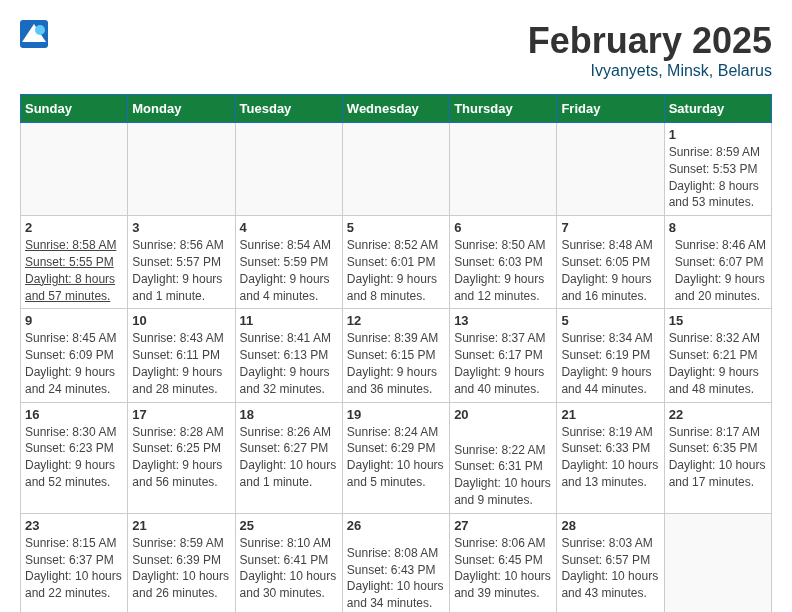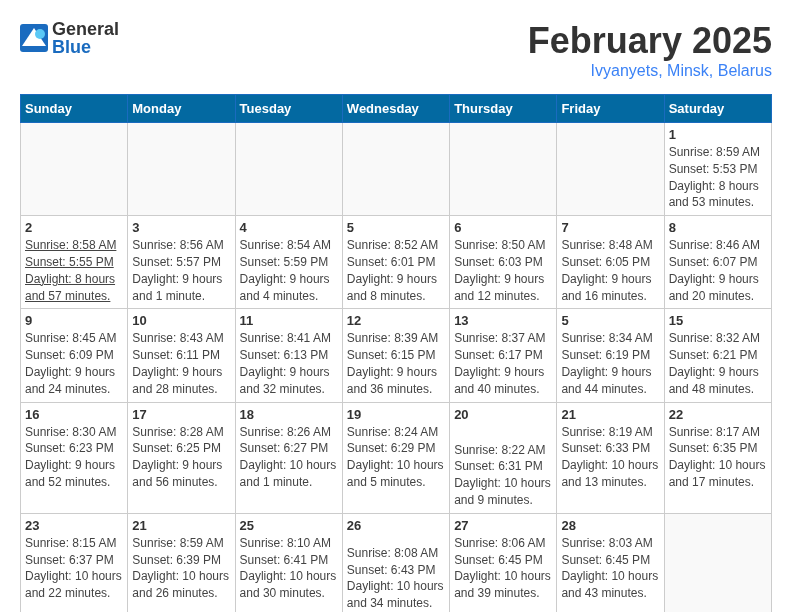--- a/index.html
+++ b/index.html
@@ -39,29 +39,29 @@
       text-align: right;
       margin-bottom: 6px;
     }
     .calendar-title {
       font-size: 36px;
       font-weight: bold;
       color: #333;
     }
     .calendar-subtitle {
       font-size: 16px;
-      color: #3b82f6;
+      color: #0c4a6e;
     }
     .calendar-table {
       width: 100%;
       border-collapse: collapse;
       table-layout: fixed;
     }
     .calendar-table th {
-      background-color: #0369a1;
+      background-color: #15803d;
       color: #fff;
       font-size: 13px;
       padding: 6px 4px;
       text-align: left;
       border: 1px solid #1a6bbf;
     }
     .calendar-table td {
       vertical-align: top;
       border: 1px solid #ccc;
       padding: 4px;
@@ -94,24 +94,20 @@
 </head>
 <body>
 
 <div class="top-area">
   <div class="header-logo">
     <svg class="logo-icon" viewBox="0 0 28 28">
       <rect x="0" y="0" width="28" height="28" fill="#1a6bbf" rx="3"></rect>
       <polygon points="14,4 26,22 2,22" fill="white"></polygon>
       <circle cx="20" cy="10" r="5" fill="#5bc8f5"></circle>
     </svg>
-    <div class="logo-text">
-      <span class="logo-general">General</span>
-      <span class="logo-blue">Blue</span>
-    </div>
   </div>
   <div class="title-section">
     <div class="calendar-title">February 2025</div>
     <div class="calendar-subtitle">Ivyanyets, Minsk, Belarus</div>
   </div>
 </div>
 
 <table class="calendar-table">
   <thead>
     <tr>
@@ -178,21 +174,21 @@
         </td>
         <td>
           <span class="day-number">7</span>
           <div class="day-info" style="white-space: pre-line;">Sunrise: 8:48 AM
 Sunset: 6:05 PM
 Daylight: 9 hours
 and 16 minutes.</div>
         </td>
         <td>
           <span class="day-number">8</span>
-          <div class="day-info" style="white-space: pre-line;">Sunrise: 8:46 AM
+          <div class="day-info" style="white-space: pre-line; margin-left: 6px;">Sunrise: 8:46 AM
 Sunset: 6:07 PM
 Daylight: 9 hours
 and 20 minutes.</div>
         </td>
       </tr>
       <tr>
         <td>
           <span class="day-number">9</span>
           <div class="day-info" style="white-space: pre-line;">Sunrise: 8:45 AM
 Sunset: 6:09 PM
@@ -325,20 +321,20 @@
         <td>
           <span class="day-number">27</span>
           <div class="day-info" style="white-space: pre-line;">Sunrise: 8:06 AM
 Sunset: 6:45 PM
 Daylight: 10 hours
 and 39 minutes.</div>
         </td>
         <td>
           <span class="day-number">28</span>
           <div class="day-info" style="white-space: pre-line;">Sunrise: 8:03 AM
-Sunset: 6:45 PM
+Sunset: 6:57 PM
 Daylight: 10 hours
 and 43 minutes.</div>
         </td>
         <td class="empty"></td>
       </tr>
     </tbody>
 </table>
 
 </body></html>

